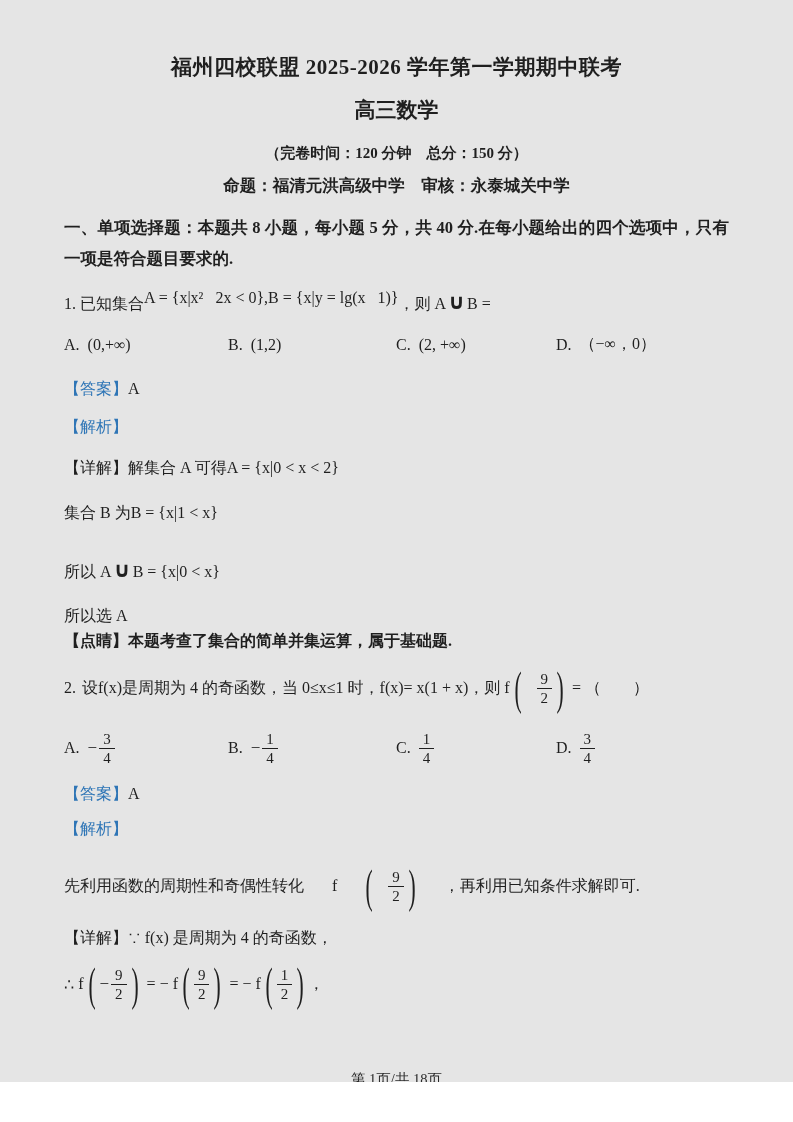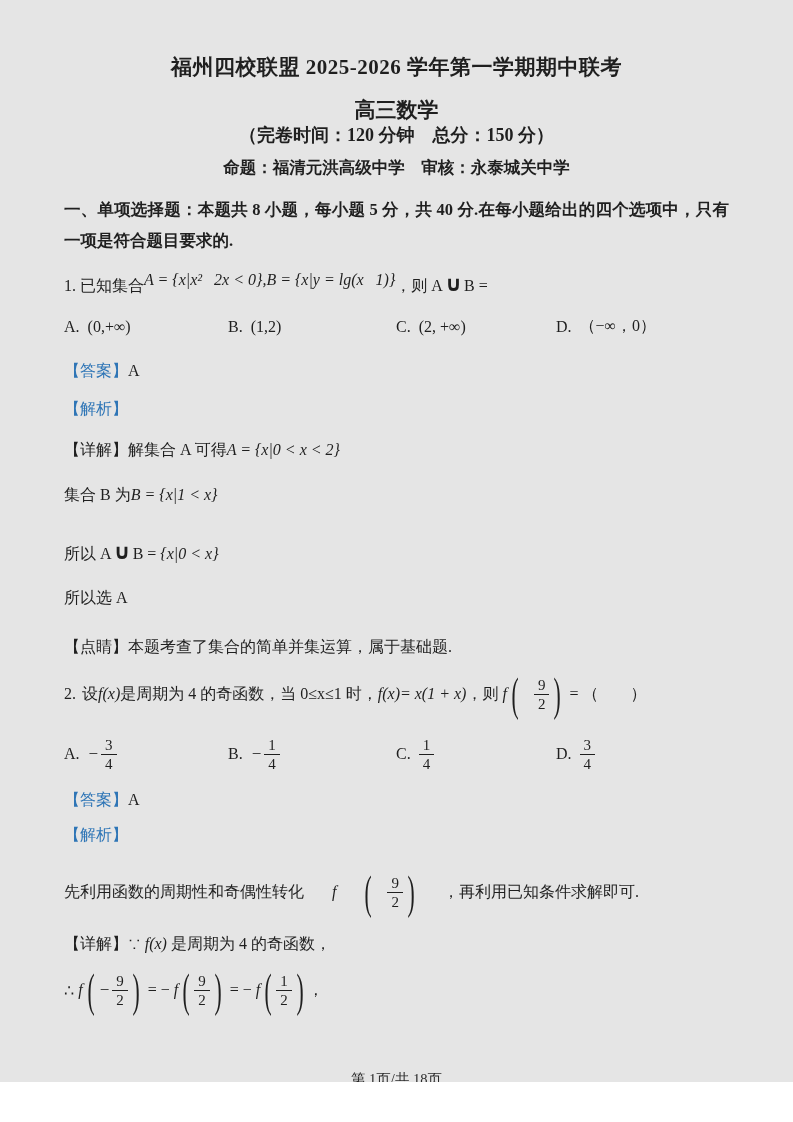--- a/index.html
+++ b/index.html
@@ -8,25 +8,25 @@
     width:793px; height:1082px; position:relative; overflow:hidden;
     background:#e5e5e5; color:#1f1f1f;
     font-family:"Liberation Serif","DejaVu Serif",serif;
     padding:52px 64px 0 64px; font-size:16px;
   }
   .c { text-align:center; }
   .b { font-weight:700; }
   .blu { color:#2E75B6; }
   h1.title { font-size:21px; font-weight:700; line-height:30px; letter-spacing:0.5px; }
   h2.subtitle { font-size:21px; font-weight:700; line-height:28px; margin-top:14px; }
-  .info { font-size:18px; line-height:22px; }
+  .info { font-size:15px; line-height:22px; margin-top:18px; }
   .committee { font-size:16.5px; line-height:22px; margin-top:11px; }
   .sechead { font-size:16.5px; line-height:31px; margin-top:15px; text-align:justify; }
   .ln { margin-top:15px; line-height:23px; }
-  .mi { font-style:italic; font-family:"Liberation Serif","DejaVu Serif",serif; }
+  .mi { font-family:"Liberation Serif","DejaVu Serif",serif; }
   .raise { position:relative; top:-6px; }
   .cup { font-family:"DejaVu Sans","Liberation Sans",sans-serif; font-size:21px;
          font-weight:600; vertical-align:-2px; padding:0 2px; position:relative; top:-2px; }
   .optrow { display:flex; margin-top:16px; align-items:center; }
   .optrow .o1 { width:164px; } .optrow .o2 { width:168px; } .optrow .o3 { width:160px; }
   .opt { display:inline-flex; align-items:center; }
   .olabel { margin-right:8px; }
   .frac { display:inline-flex; flex-direction:column; align-items:center;
           font-size:15px; line-height:1.2; font-family:"Liberation Serif",serif; vertical-align:middle; }
   .frac .num { border-bottom:1.3px solid #1f1f1f; padding:0 4px; }
@@ -93,21 +93,21 @@
   <div class="ln" style="margin-top:22px;">
     <span>集合 B 为</span><span class="mi">B = {x|1 &lt; x}</span>
   </div>
 
   <div class="ln" style="margin-top:36px;">
     <span>所以 A</span><span class="cup">∪</span><span>B = </span><span class="mi">{x|0 &lt; x}</span>
   </div>
 
   <div class="ln" style="margin-top:20px;">所以选 A</div>
 
-  <div class="ln" style="margin-top:26px;">【点睛】本题考查了集合的简单并集运算，属于基础题.</div>
+  <div class="ln" style="margin-top:2px;font-weight:bold;">【点睛】本题考查了集合的简单并集运算，属于基础题.</div>
 
   <div class="flexline" style="margin-top:10px;">
     <span class="txt">2.</span>
     <span class="txt" style="padding-left:6px;">设</span>
       <span class="mi txt">f(x)</span>
       <span class="txt">是周期为 4 的奇函数，当 0≤x≤1 时，</span>
       <span class="mi txt">f(x)= x(1 + x)</span>
       <span class="txt">，则 </span>
       <span class="mi txt">f</span>
     <span class="fcall">

